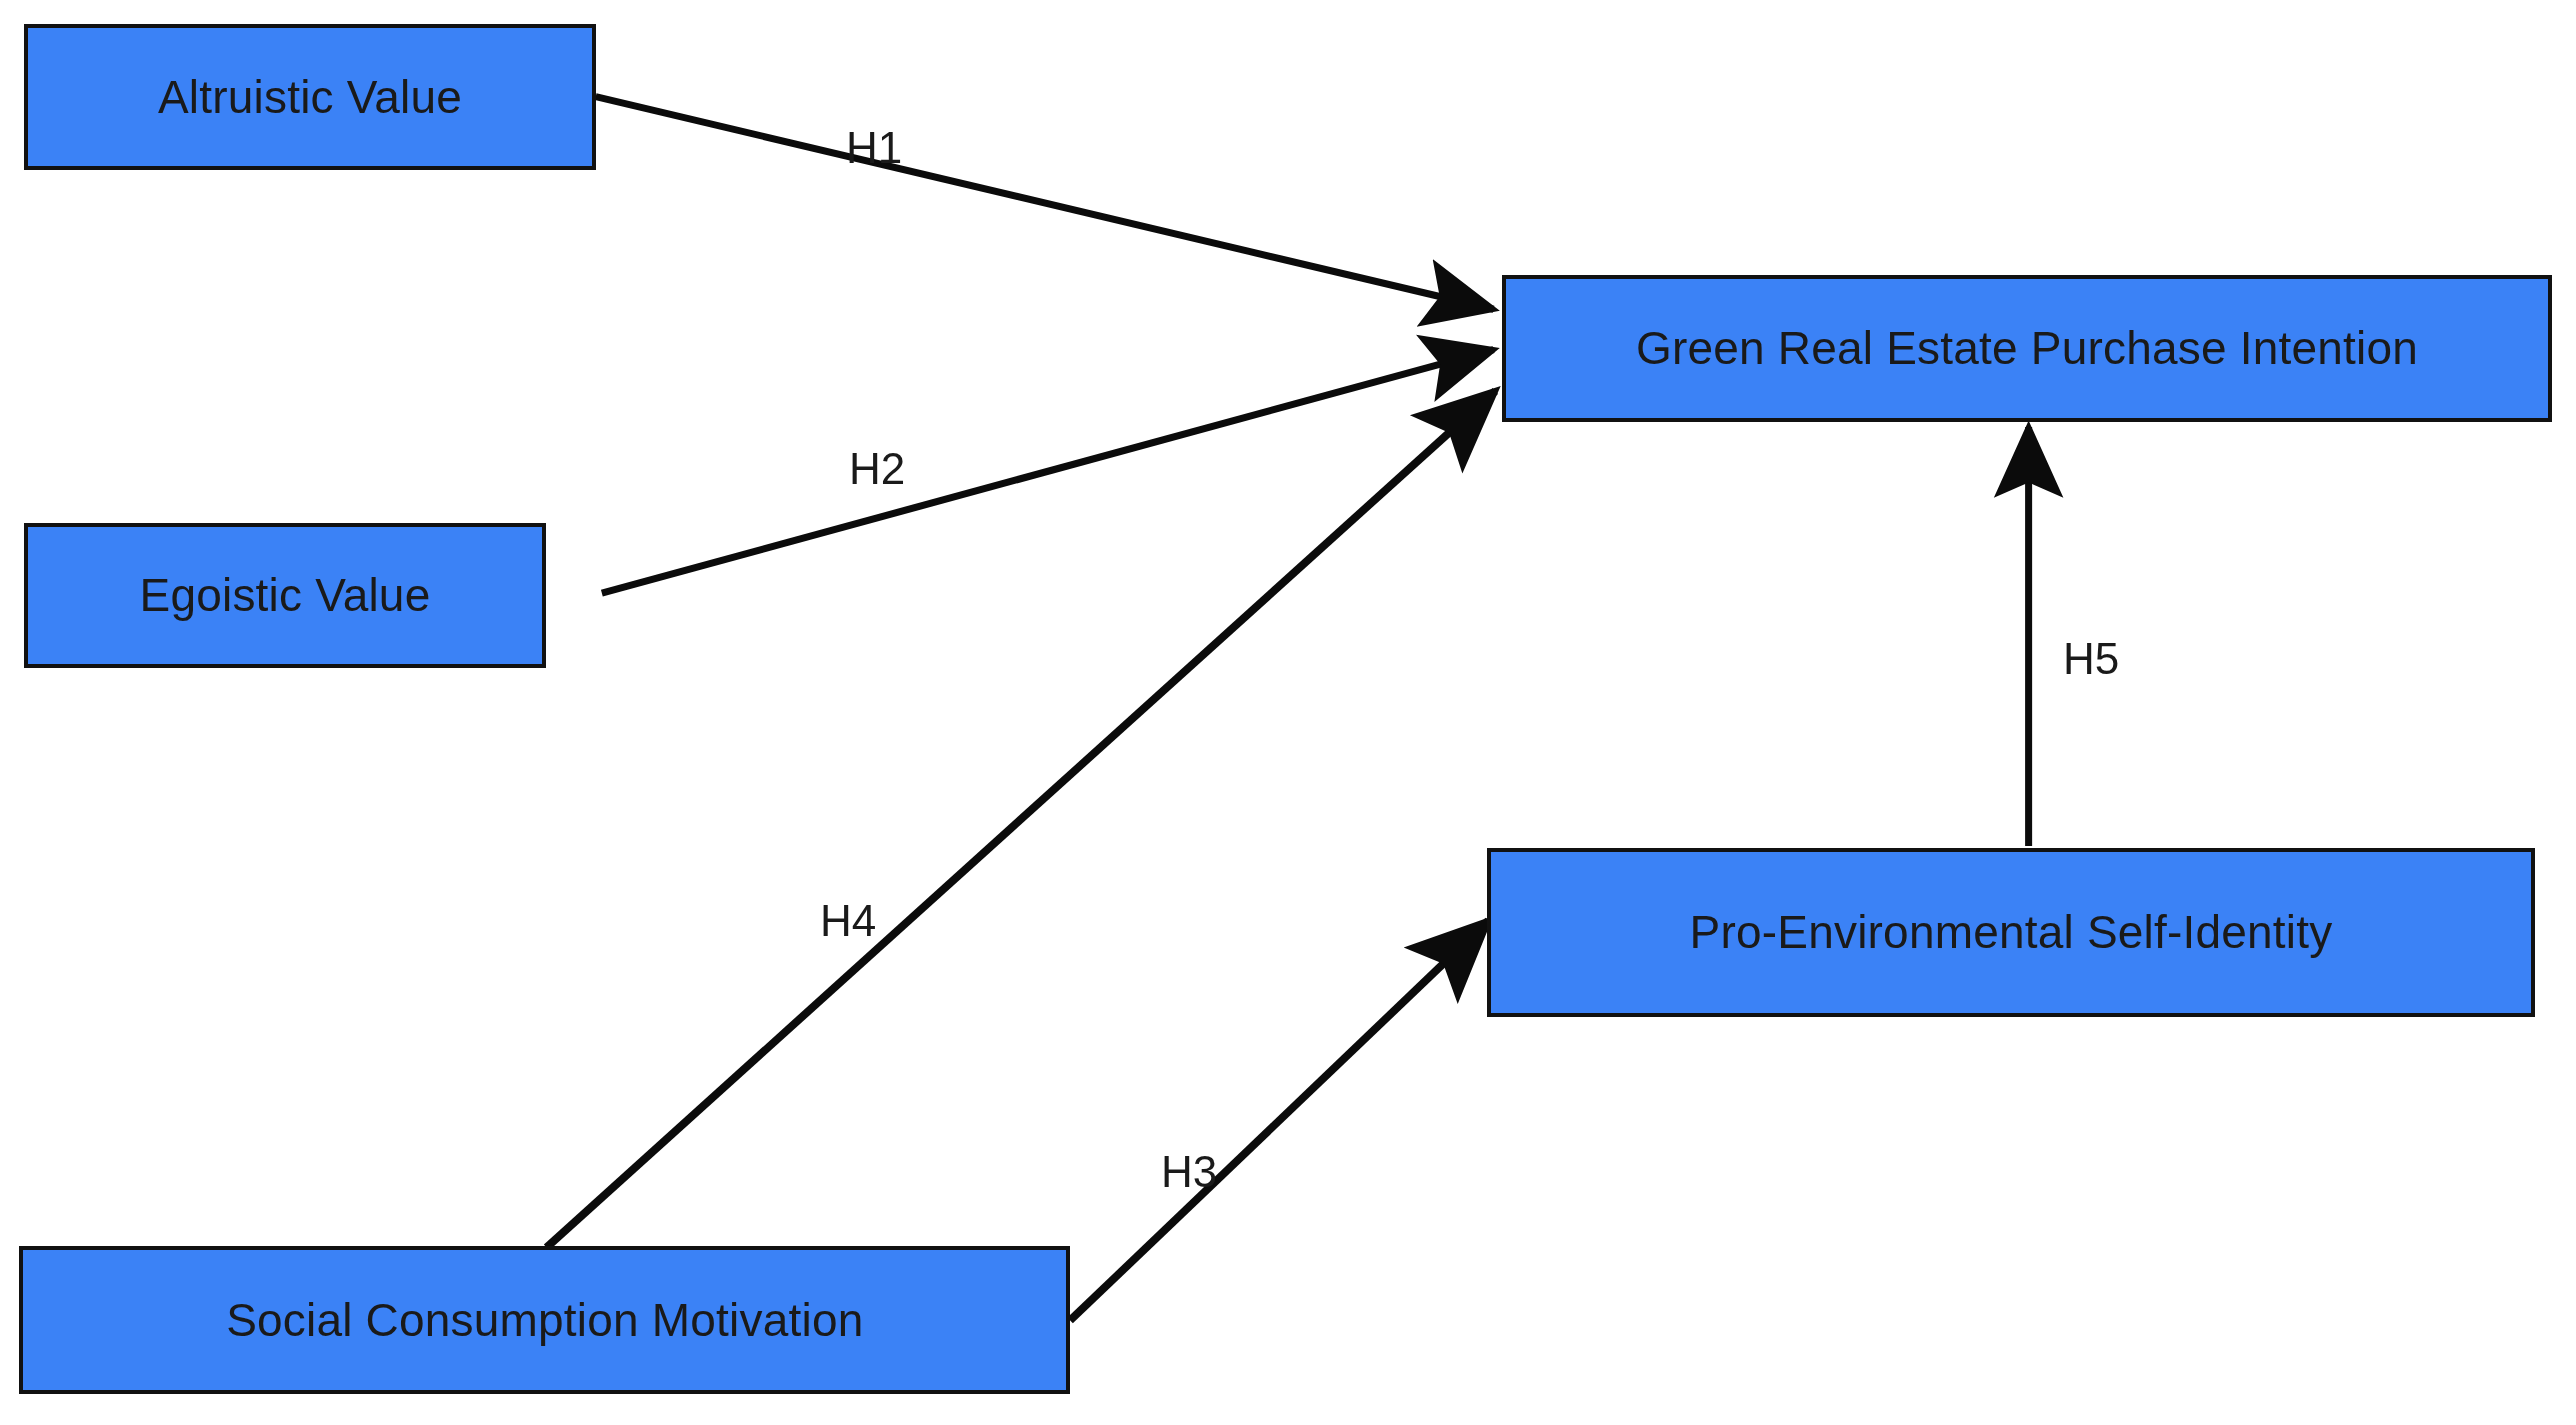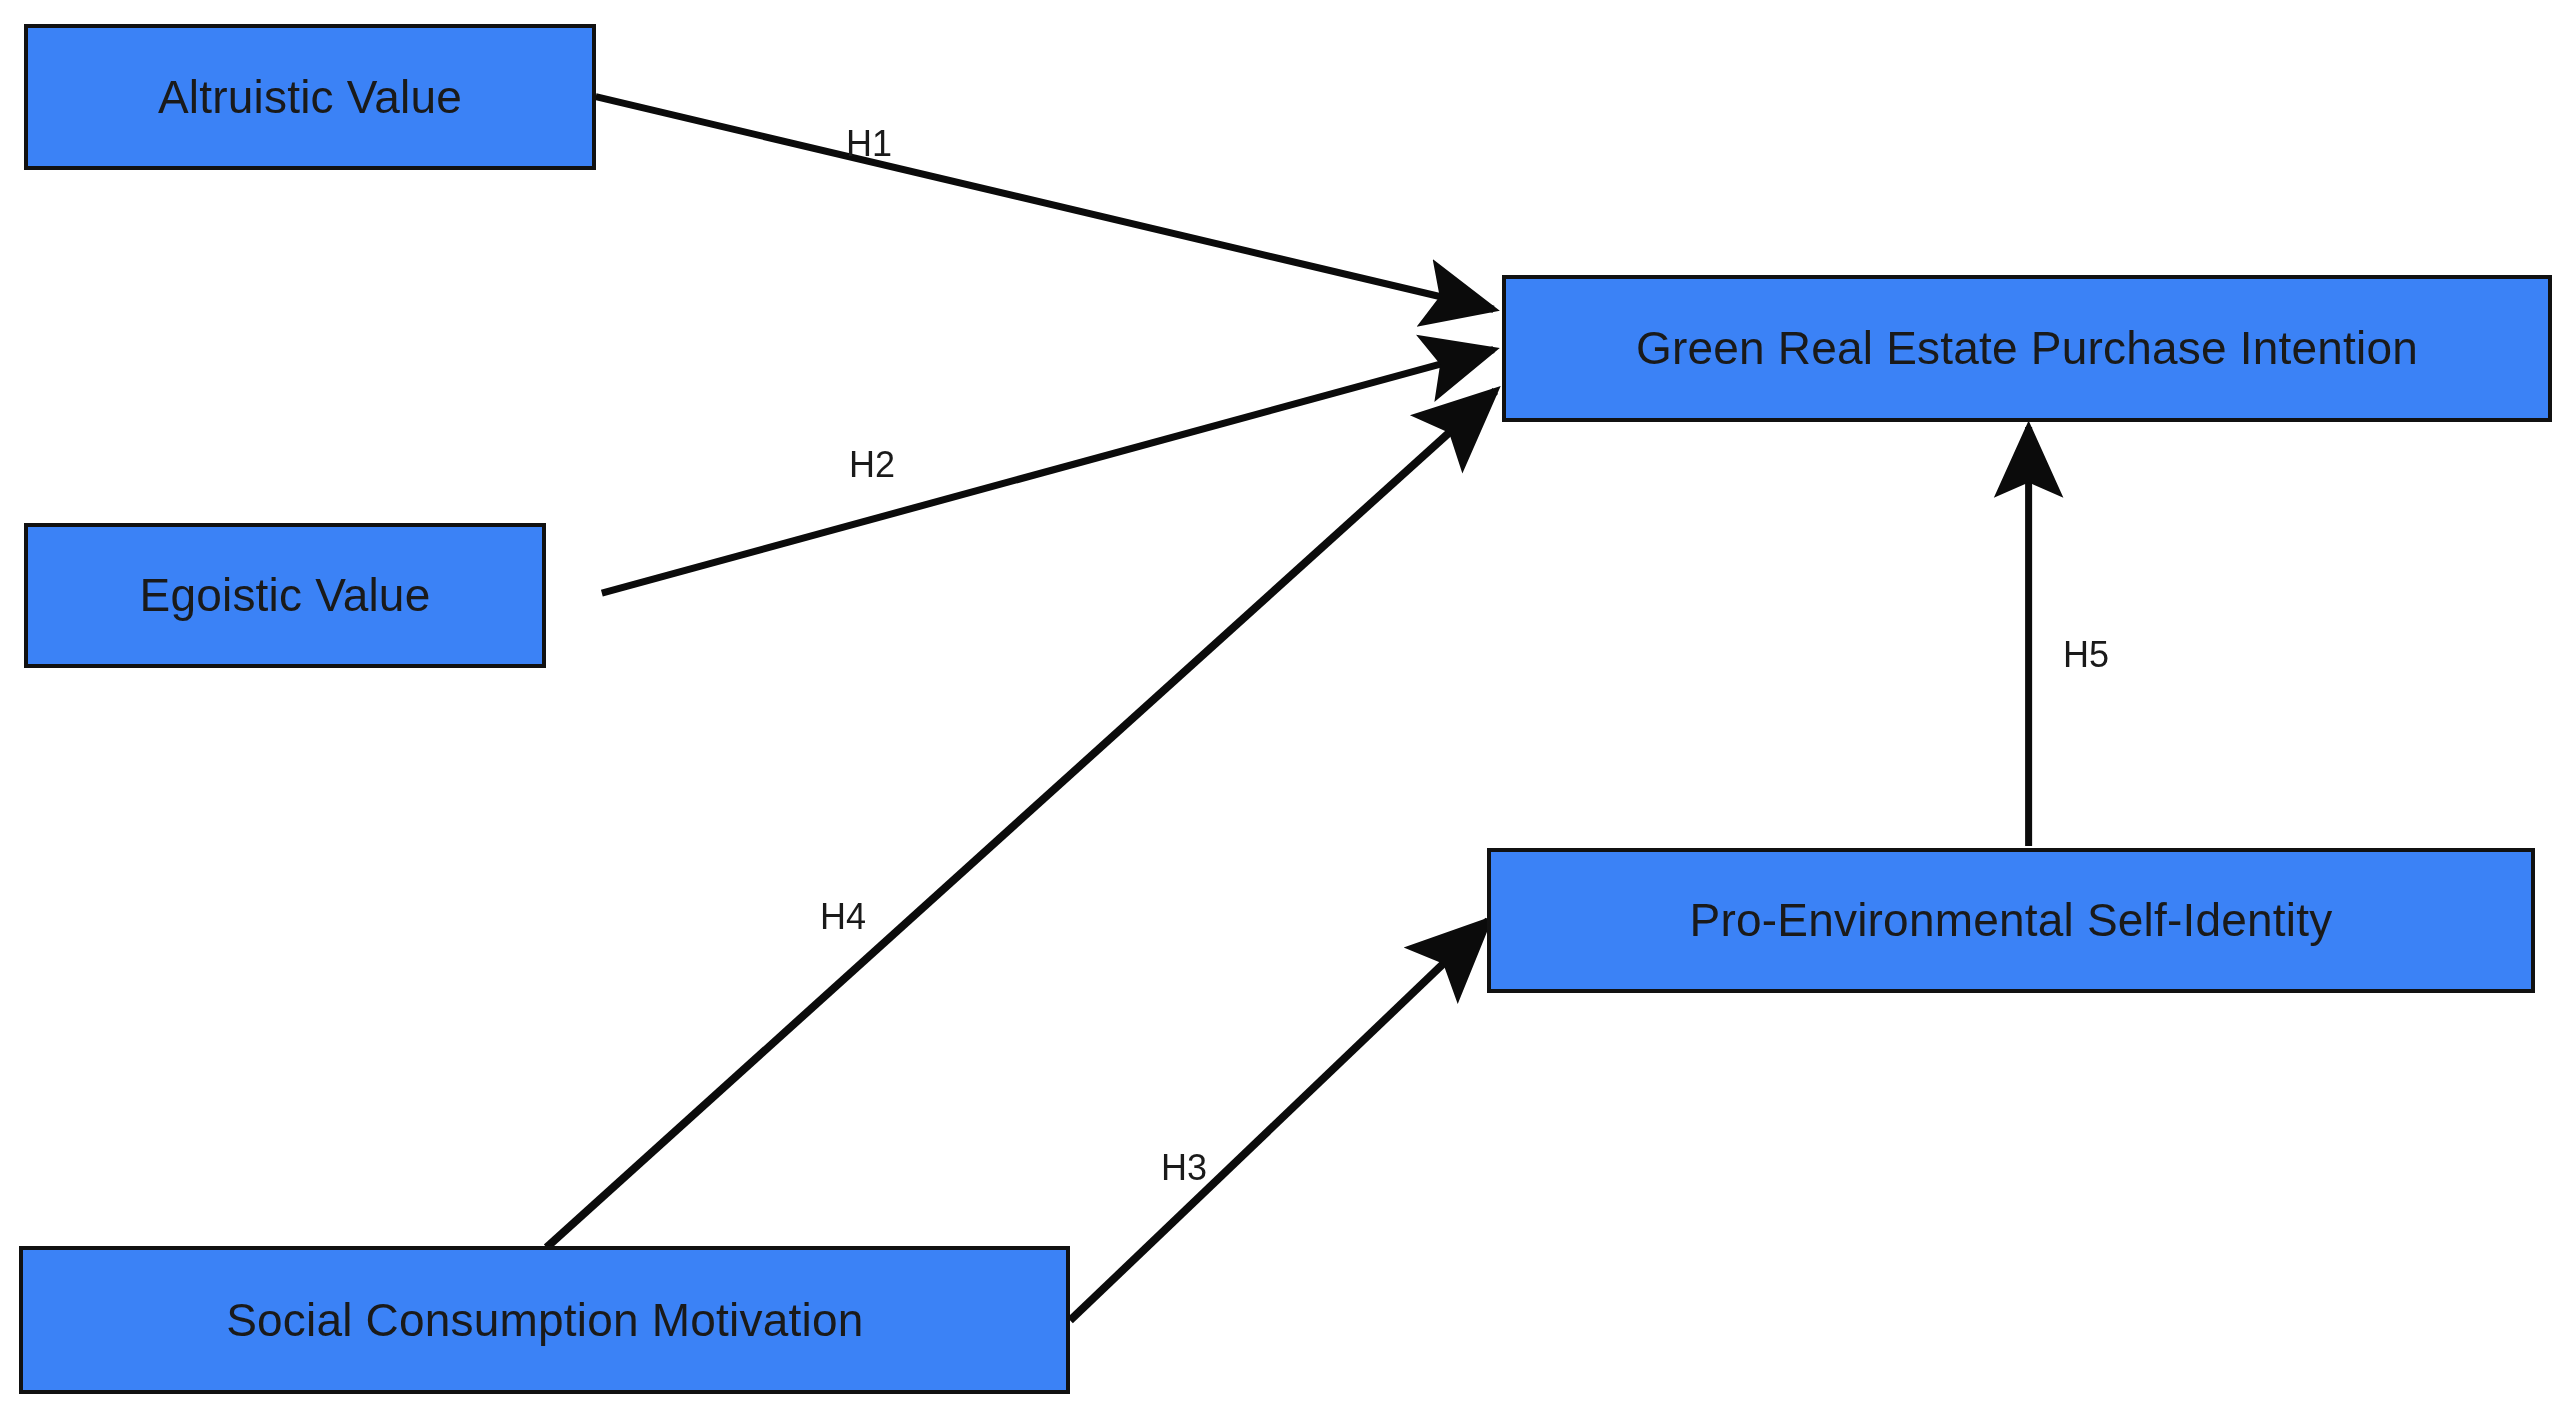--- a/index.html
+++ b/index.html
@@ -32,34 +32,34 @@
     line-height: 1.1;
     white-space: nowrap;
   }
   .node-label {
     display: block;
   }
   #altruistic-value { left: 24px;  top: 24px;   width: 572px;  height: 146px; }
   #egoistic-value   { left: 24px;  top: 523px;  width: 522px;  height: 145px; }
   #social-motivation{ left: 19.3px;  top: 1246px; width: 1051px; height: 148px; text-align: center; }
   #green-intention  { left: 1502px;top: 275px;  width: 1050px; height: 147px; }
-  #pro-env-identity { left: 1487px;top: 848px;  width: 1048px; height: 145px; }
+  #pro-env-identity { left: 1487px;top: 848px;  width: 1048px; height: 169px; }
 
   #edge-layer {
     position: absolute;
     left: 0;
     top: 0;
     width: 2576px;
     height: 1425px;
     pointer-events: none;
   }
   .edge-label {
     position: absolute;
     color: #1a1a1a;
-    font-size: 36px;
+    font-size: 44px;
     font-weight: 400;
     white-space: nowrap;
     background: transparent;
   }
   #label-h1 { left: 846px;  top: 123px;  }
   #label-h2 { left: 849px;  top: 444px;  }
   #label-h3 { left: 1161px; top: 1147px; }
   #label-h4 { left: 820px;  top: 896px; }
   #label-h5 { left: 2063px; top: 634px;  }
 </style>

